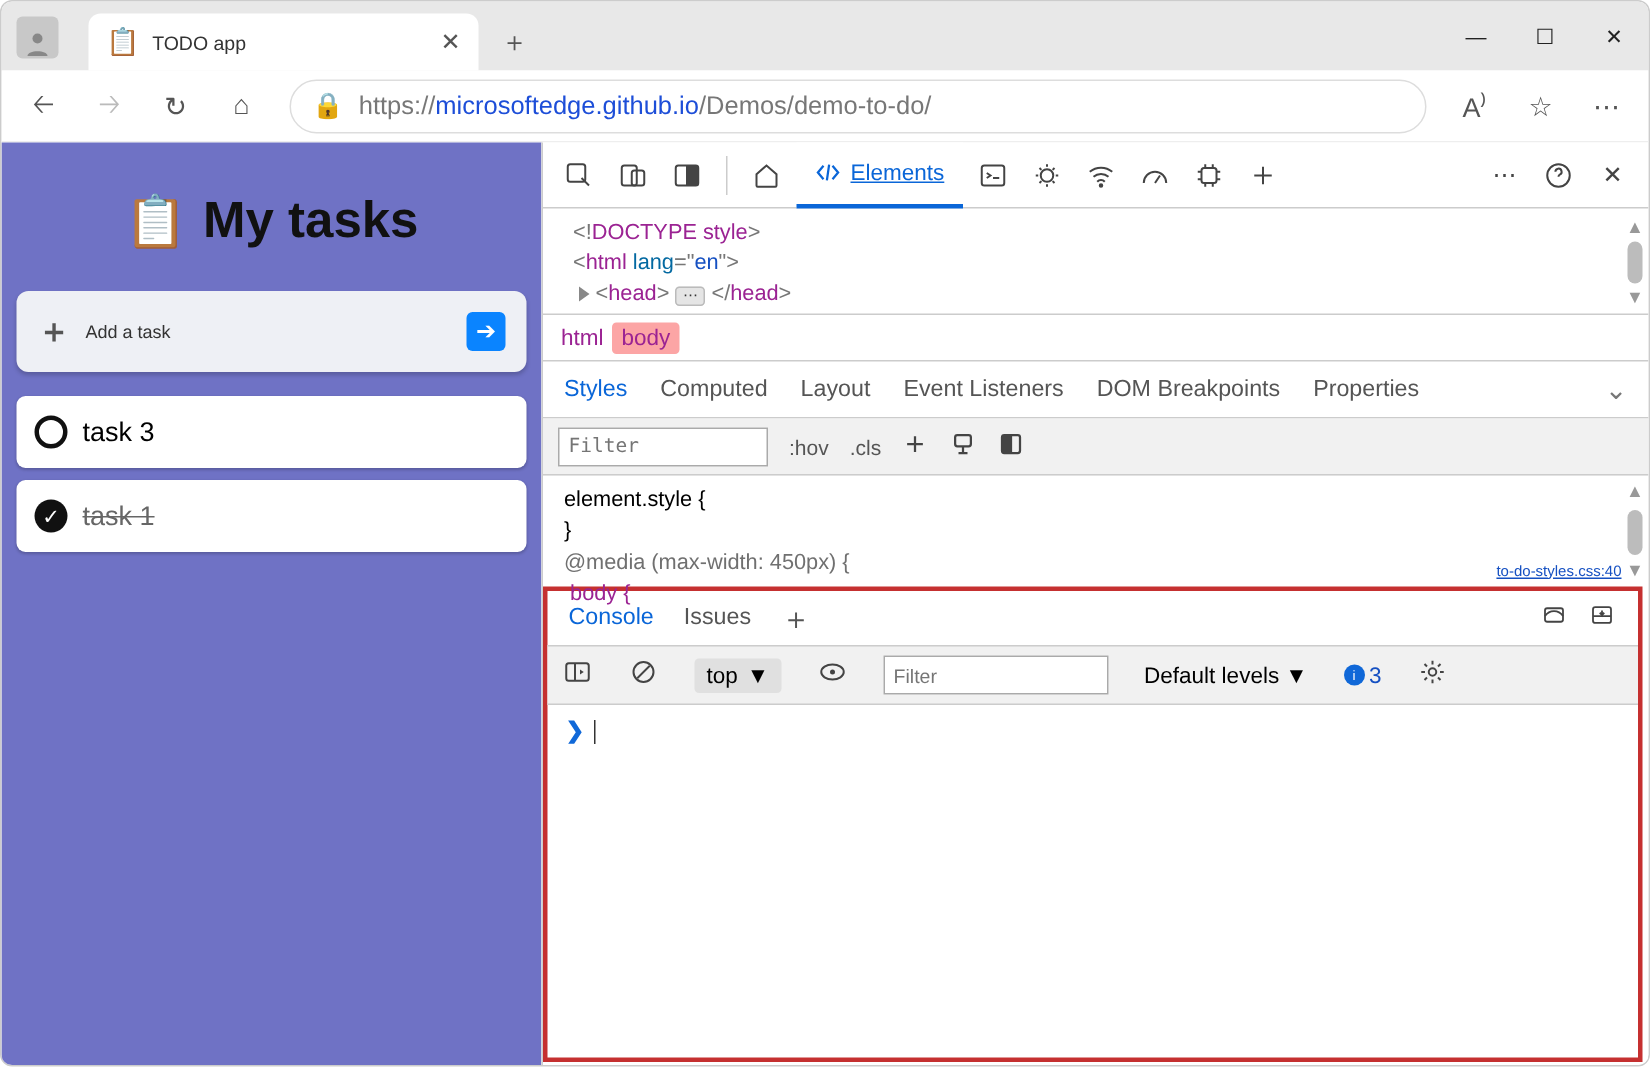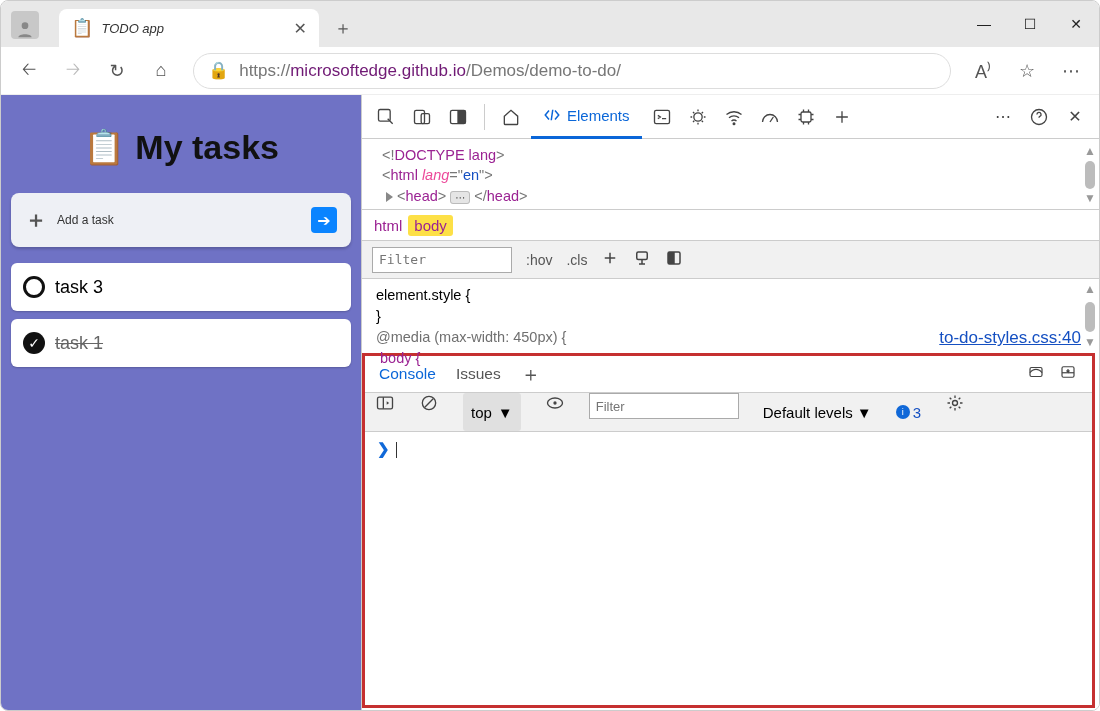--- a/index.html
+++ b/index.html
@@ -4,33 +4,33 @@
 <style>
 * { box-sizing: border-box; margin: 0; padding: 0; font-family: "Segoe UI", Arial, sans-serif; }
 body { width: 1100px; height: 711px; background: #fff; border: 1px solid #ccc; border-radius: 8px; overflow: hidden; position: relative; }
 
 
 .titlebar { height: 46px; background: #e8e8e8; display: flex; align-items: flex-end; }
 .profile-icon { width: 28px; height: 28px; background: #c8c8c8; border-radius: 4px; margin: 0 12px 8px 10px; display:flex; align-items:flex-end; justify-content:center; }
 .profile-icon svg { width: 20px; height: 20px; }
 .tab { background: #fff; height: 38px; border-radius: 8px 8px 0 0; display: flex; align-items: center; padding: 0 12px; margin-left: 8px; min-width: 260px; gap: 8px; }
 .tab .favicon { font-size: 18px; }
-.tab .tab-title { font-size: 13px; color: #333; font-style: italic; }
+.tab .tab-title { font-size: 13px; color: #333; }
 .tab .tab-close { margin-left: auto; font-size: 16px; color: #555; }
 .newtab { width: 32px; height: 32px; display:flex; align-items:center; justify-content:center; font-size:18px; color:#555; margin-left:8px; margin-bottom:3px;}
 .winbtns { margin-left: auto; display: flex; height: 46px; }
 .winbtns div { width: 46px; display:flex; align-items:center; justify-content:center; font-size:14px; color:#222; }
 
 .navbar { height: 48px; background: #fff; display: flex; align-items: center; padding: 0 8px; gap: 4px; border-bottom: 1px solid #eee;}
 .navbtn { width: 40px; height: 40px; display:flex; align-items:center; justify-content:center; color:#555; font-size:18px;}
 .navbtn.fade { color: #bbb; }
 .addrbar { flex: 1; height: 36px; border: 1px solid #ddd; border-radius: 18px; display:flex; align-items:center; padding: 0 14px; gap:10px; margin: 0 8px; font-size: 17px; }
 .addr-icon { color:#666; }
 .url-host { color: #777; }
-.url-path { color: #701a75; }
+.url-path { color: #1d4ed8; }
 
 
 .content { display: flex; height: calc(711px - 46px - 48px); }
 
 
 .app { width: 360px; background: #6f72c5; padding: 10px; }
 .app-title { display:flex; align-items:center; justify-content:center; gap:10px; margin: 22px 0 26px; }
 .app-title .clip { font-size: 34px; }
 .app-title h1 { font-size: 34px; font-weight: 700; color:#111; }
 .add-task { background: #eef0f5; border-radius: 8px; height: 54px; display:flex; align-items:center; padding: 0 14px; margin-bottom: 16px; box-shadow: 0 2px 3px rgba(0,0,0,.2); }
@@ -43,61 +43,61 @@
 .task .check { width:22px; height:22px; border-radius:50%; background:#111; color:#fff; display:flex; align-items:center; justify-content:center; font-size:14px; margin-right:10px; }
 .task .done { text-decoration: line-through; color:#666; }
 
 
 .dt { flex:1; display:flex; flex-direction:column; background:#fff; border-left:1px solid #ccc; }
 .dt-toolbar { height: 44px; border-bottom:1px solid #ccc; display:flex; align-items:center; padding:0 8px; gap:4px; }
 .tb-icon { width:32px; height:32px; display:flex; align-items:center; justify-content:center; color:#444; }
 .tb-icon svg { width:20px; height:20px; stroke:#444; fill:none; stroke-width:1.6; }
 .tb-sep { width:1px; height:26px; background:#ccc; margin:0 6px; }
 .tb-tab { height:44px; display:flex; align-items:center; gap:6px; padding:0 12px; font-size:15px; color:#444; border-bottom:3px solid transparent; }
-.tb-tab.active { color:#0a66d8; border-bottom-color:#0a66d8; background:#fff; }
+.tb-tab.active { color:#0a66d8; border-bottom-color:#0a66d8; background:#fff;text-decoration:underline; }
 .tb-right { margin-left:auto; display:flex; align-items:center; gap:4px; }
 
 .dom-pane { position:relative; font-family: Consolas, monospace; font-size:14.5px; padding: 6px 0 0 20px; line-height:1.4; color:#333; height: 70px; overflow:hidden;}
 .dom-pane .t-punc { color:#777; }
 .dom-pane .t-tag { color:#9b2393; }
-.dom-pane .t-attr { color:#ec4899;font-style:italic; }
+.dom-pane .t-attr { color:#0369a1; }
 .dom-pane .t-val { color:#1550c2; }
 .dom-pane .collapse { background:#e5e5e5; border:1px solid #bbb; border-radius:3px; padding:0 4px; font-size:10px; }
 .dom-pane .tri { display:inline-block; width:0;height:0;border-top:5px solid transparent;border-bottom:5px solid transparent;border-left:7px solid #888; margin-right:4px; vertical-align:middle;}
 .dom-scroll { position:absolute; right:2px; top:4px; width:14px; bottom:2px; display:flex; flex-direction:column; align-items:center; justify-content:space-between; }
 .dom-scroll .arrow { color:#999; font-size:12px; }
 .dom-scroll .thumb { width:10px; height:28px; background:#bcbcbc; border-radius:5px; }
 
 .crumbs { height:32px; border-top:1px solid #ccc; border-bottom:1px solid #ccc; display:flex; align-items:center; padding:0 12px; gap:6px; font-size:15px; color:#9b2393; }
-.crumbs .sel { background:#fde047; padding:2px 6px; border-radius:3px; }
+.crumbs .sel { background:#fca5a5; padding:2px 6px; border-radius:3px; }
 
 .style-tabs { height:38px; display:flex; align-items:center; gap:22px; padding:0 14px; font-size:15.5px; color:#555; border-bottom:1px solid #ccc;}
 .style-tabs .active { color:#0a66d8; }
 .style-tabs .more { margin-left:auto; font-size:18px; color:#777;}
 
 .style-toolbar { height:38px; background:#f1f1f1; border-bottom:1px solid #ccc; display:flex; align-items:center; padding:0 10px; gap:14px; font-family:Consolas,monospace; font-size:14px;}
 .style-toolbar input { height:26px; width:140px; border:1px solid #aaa; padding:0 6px; font-family:inherit; font-size:13px;}
 .style-toolbar .si { color:#555; }
 
 .css-pane { position:relative; font-family:Consolas,monospace; font-size:14.5px; padding:6px 14px; line-height:1.45; }
 .css-pane .sel-txt { color:#9b2393; }
 .css-pane .media { color:#707070; }
-.css-link { position:absolute; right:18px; bottom:2px; color:#1550c2; text-decoration:underline; font-size:17px; }
+.css-link { position:absolute; right:18px; bottom:2px; color:#1550c2; text-decoration:underline; font-size:10px; }
 .css-scroll { position:absolute; right:2px; top:2px; width:14px; bottom:2px; display:flex; flex-direction:column; align-items:center; justify-content:space-between; }
 .css-scroll .arrow{color:#999;font-size:12px;}
 .css-scroll .thumb{width:10px;height:30px;background:#bcbcbc;border-radius:5px; margin-top:4px;}
 
 
 .drawer { border:3px solid #c53030; margin:0 4px 4px 0; flex:1; display:flex; flex-direction:column; }
 .drawer-tabs { height:36px; display:flex; align-items:center; gap:20px; padding:0 14px; font-size:15.5px; color:#555;}
 .drawer-tabs .active { color:#0a66d8; }
 .drawer-tabs .right { margin-left:auto; display:flex; gap:12px; }
 .drawer-tabs .right svg { width:20px; height:18px; stroke:#444; fill:none; stroke-width:1.6;}
 
-.console-tb { height:40px; background:#f1f1f1; border-top:1px solid #ccc; border-bottom:1px solid #ccc; display:flex; padding:0 10px; gap:24px; font-size:15px;}
+.console-tb { height:40px; background:#f1f1f1; border-top:1px solid #ccc; border-bottom:1px solid #ccc; display:flex; align-items:center; padding:0 10px; gap:24px; font-size:15px;}
 .console-tb .ctx { background:#e0e0e0; padding:3px 8px; border-radius:3px; display:flex; align-items:center; gap:6px;}
 .console-tb input { height:26px; width:150px; border:1px solid #aaa; padding:0 6px; font-size:13px;}
 .console-tb .levels { display:flex; align-items:center; gap:4px; }
 .console-tb .issue { color:#1550c2; display:flex; align-items:center; gap:3px; }
 .console-tb .issue .dot{ width:14px;height:14px;background:#1068d8;border-radius:50%; color:#fff; font-size:9px; display:flex;align-items:center;justify-content:center;}
 .console-tb svg { width:20px; height:20px; stroke:#444; fill:none; stroke-width:1.6;}
 
 .console-body { flex:1; padding:8px 12px; font-family:Consolas,monospace; font-size:15px; }
 .console-body .prompt { color:#1068d8; font-weight:bold; margin-right:6px;}
 .console-body .cursor { display:inline-block; width:1px; height:16px; background:#333; vertical-align:middle;}
@@ -237,35 +237,44 @@
             <svg viewBox="0 0 24 24">
               <circle cx="12" cy="12" r="9"></circle>
               <path d="M9.5 9a2.5 2.5 0 1 1 3.5 2.3c-.9.4-1 1-1 1.7M12 17h0"></path>
             </svg>
           </div>
         <div class="tb-icon">✕</div>
       </div>
     </div>
 
     <div class="dom-pane">
-      <div><span class="t-punc">&lt;!</span><span class="t-tag">DOCTYPE lang</span><span class="t-punc">&gt;</span></div>
+      <div><span class="t-punc">&lt;!</span><span class="t-tag">DOCTYPE style</span><span class="t-punc">&gt;</span></div>
       <div><span class="t-punc">&lt;</span><span class="t-tag">html </span><span class="t-attr">lang</span><span class="t-punc">="</span><span class="t-val">en</span><span class="t-punc">"&gt;</span></div>
       <div>&nbsp;<span class="tri"></span><span class="t-punc">&lt;</span><span class="t-tag">head</span><span class="t-punc">&gt;</span> <span class="collapse">⋯</span> <span class="t-punc">&lt;/</span><span class="t-tag">head</span><span class="t-punc">&gt;</span></div>
       <div class="dom-scroll">
           <span class="arrow">▲</span>
           <span class="thumb"></span>
           <span class="arrow">▼</span>
         </div>
     </div>
 
     <div class="crumbs">
       <span>html</span>
       <span class="sel">body</span>
     </div>
 
+    <div class="style-tabs">
+      <span class="active">Styles</span>
+      <span>Computed</span>
+      <span>Layout</span>
+      <span>Event Listeners</span>
+      <span>DOM Breakpoints</span>
+      <span>Properties</span>
+      <span class="more">⌄</span>
+    </div>
 
     <div class="style-toolbar">
       <input placeholder="Filter" style="">
       <span class="si">:hov</span>
       <span class="si">.cls</span>
       <span class="si"><svg viewBox="0 0 24 24" width="18" height="18" stroke="#444" fill="none" stroke-width="2">
             <line x1="12" y1="5" x2="12" y2="19"></line>
             <line x1="5" y1="12" x2="19" y2="12"></line>
           </svg></span>
       <span class="si"><svg viewBox="0 0 24 24" width="18" height="18" stroke="#444" fill="none" stroke-width="2">

